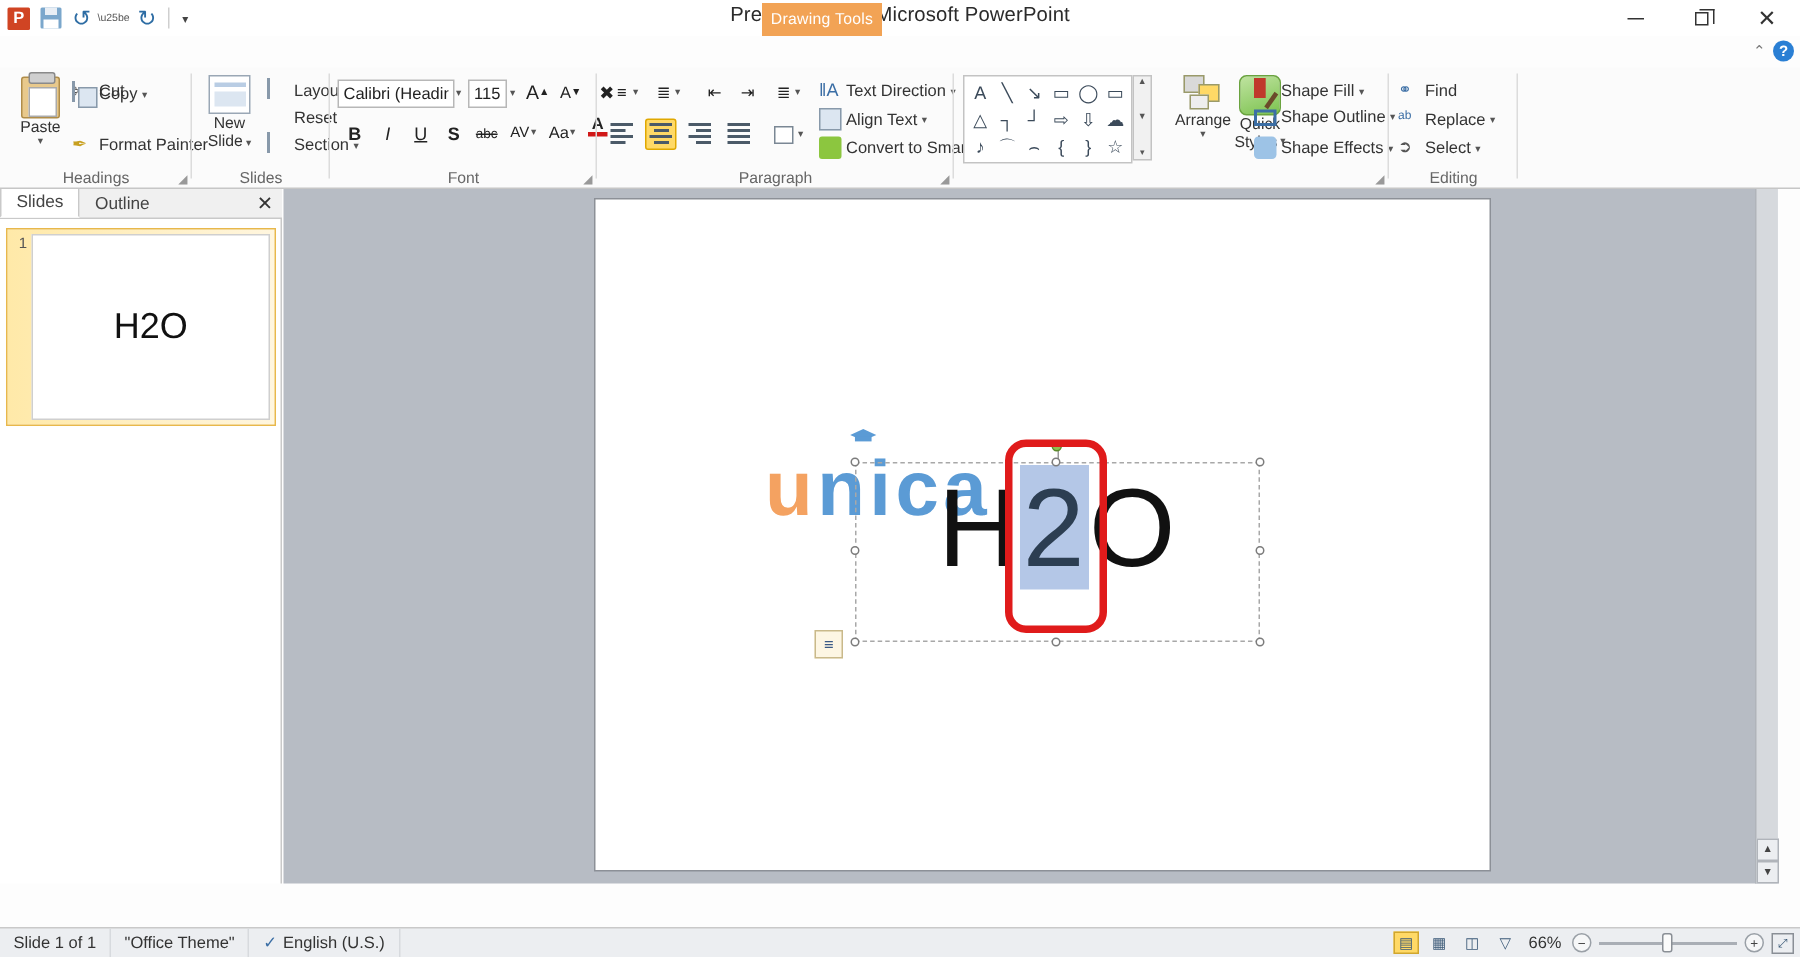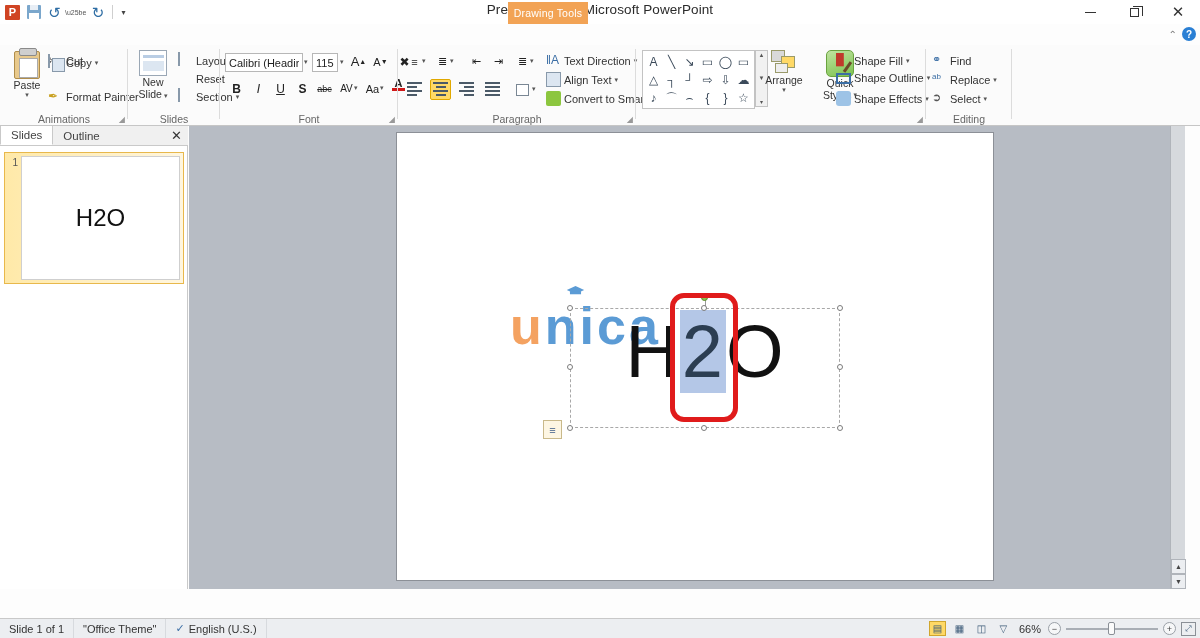--- a/index.html
+++ b/index.html
@@ -263,21 +263,21 @@
         <div class="smallrow" style="left:48px;top:10px">
           <span class="mini-ico"><span class="ico-copy"></span></span>
           <span>Copy</span>
           <span class="caret">▾</span>
         </div>
         <div class="smallrow" style="left:48px;top:44px">
           <span class="mini-ico ico-brush">✒</span>
           <span>Format Painter</span>
         </div>
       </div>
-      <div class="rgroup-title">Animations</div>
+      <div class="rgroup-title">Headings</div>
       <div class="dlg-launch">◢</div>
       <div class="rgroup-sep"></div>
     </div>
 
     <div class="rgroup" style="left:128px;width:92px">
       <div class="rgroup-body">
         <div class="bigbtn" style="left:2px;top:5px">
           <div class="ico-newslide"></div>
           <span>New</span>
           <span style="display:flex;gap:2px;align-items:flex-end">
@@ -433,21 +433,21 @@
           <div>{</div>
           <div>}</div>
           <div>☆</div>
         </div>
         <div class="galscroll" style="left:119px;top:5px;height:57px">
           <span>▲</span>
           <span>▼</span>
           <span>▾</span>
         </div>
 
-        <div class="bigbtn" style="left:124px;top:5px;width:48px">
+        <div class="bigbtn" style="left:142px;top:5px;width:48px">
           <div class="ico-arrange">
             <i style="left:0;top:0;width:14px;height:12px;background:#d9d9d9"></i>
             <i style="left:10px;top:6px;width:14px;height:12px;background:#ffd966"></i>
             <i style="left:4px;top:13px;width:13px;height:10px;background:#eee"></i>
           </div>
           <span>Arrange</span>
           <span class="caret">▾</span>
         </div>
 
         <div class="bigbtn" style="left:180px;top:5px;width:48px">

